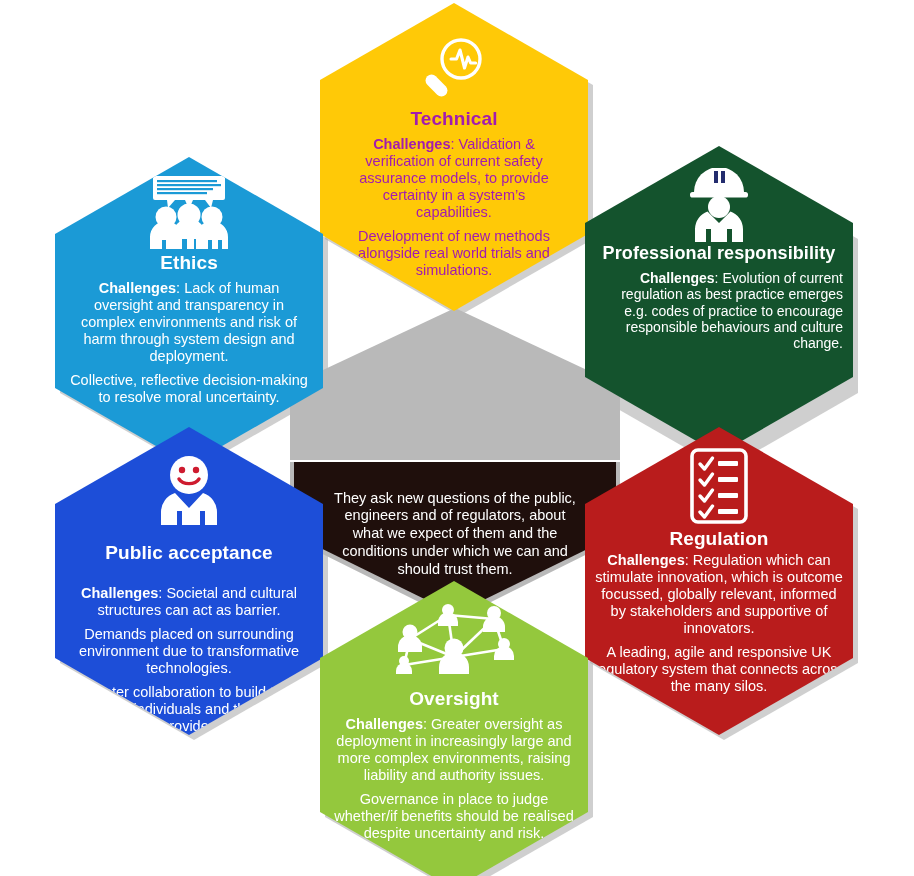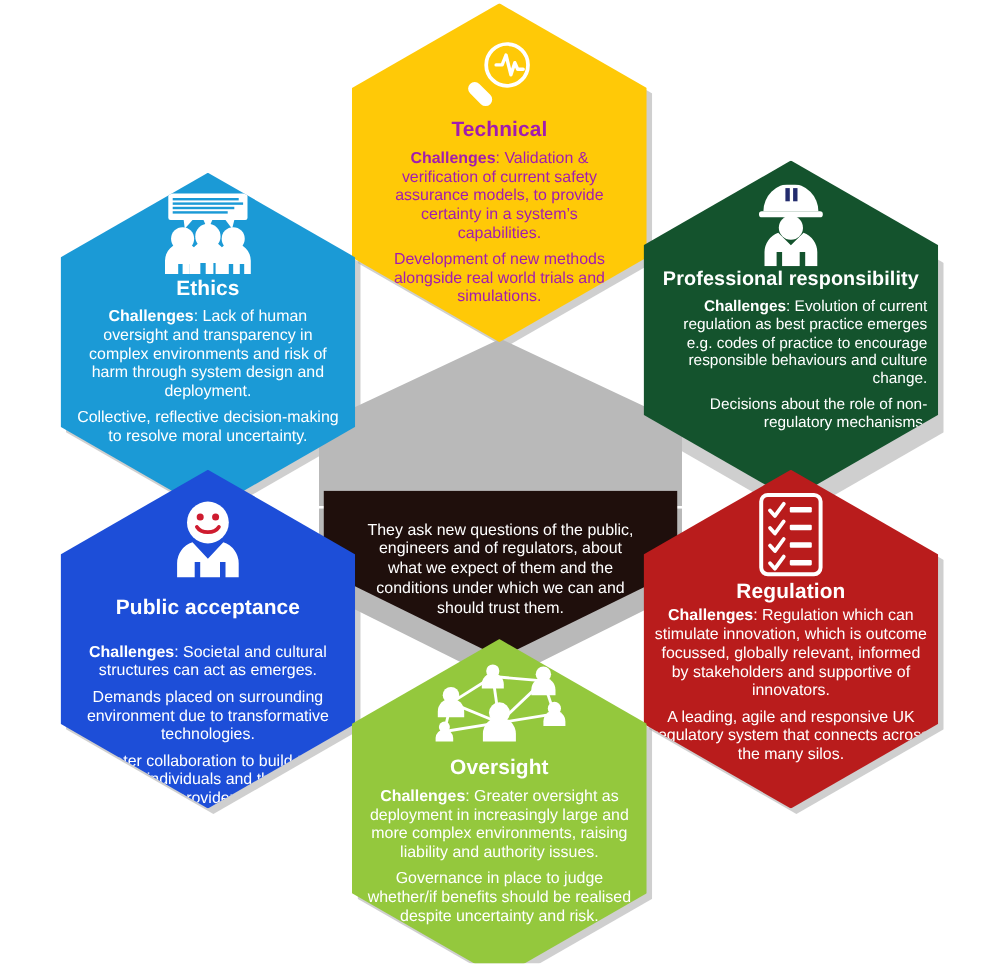--- a/index.html
+++ b/index.html
@@ -115,21 +115,21 @@
   <div class="hex-shadow" style="left:590px; top:162px; width:268px; height:308px;"></div>
   <div class="hex-shadow" style="left:60px;  top:432px; width:268px; height:308px;"></div>
   <div class="hex-shadow" style="left:590px; top:432px; width:268px; height:308px;"></div>
   <div class="hex-shadow" style="left:325px; top:586px; width:268px; height:308px;"></div>
 
   <div class="hex-rim" style="left:290px; top:308px; width:330px; height:152px;
        -webkit-clip-path:polygon(50% 0%,100% 51%,100% 100%,0% 100%,0% 51%); clip-path:polygon(50% 0%,100% 51%,100% 100%,0% 100%,0% 51%);"></div>
 
   <div class="hex-rim" style="left:290px; top:462px; width:330px; height:158px;
        -webkit-clip-path:polygon(0% 0%,100% 0%,100% 48%,50% 100%,0% 48%); clip-path:polygon(0% 0%,100% 0%,100% 48%,50% 100%,0% 48%);"></div>
-  <div class="hex hex-core hex-core-lower" style="left:294px; top:446px; width:322px; height:152px; background:#1f0f0c;
+  <div class="hex hex-core hex-core-lower" style="left:294px; top:462px; width:322px; height:152px; background:#1f0f0c;
               -webkit-clip-path:polygon(0% 0%,100% 0%,100% 48%,50% 100%,0% 48%);
               clip-path:polygon(0% 0%,100% 0%,100% 48%,50% 100%,0% 48%);">
     <div class="hex-body" style="margin-top:-8px;">
       <p>They ask new questions of the public, engineers and of regulators, about what we expect of them and the conditions under which we can and should trust them.</p>
     </div>
   </div>
 
   <div class="hex hex-technical" style="left:320px; top:3px; width:268px; height:308px; background:#FFC907; color:#a21caf; padding-top:26px;">
     <div class="icon-wrap" style="height:78px;">
 
@@ -187,37 +187,36 @@
         <rect x="40" y="3" width="4" height="12" fill="#232C6E"></rect>
 
         <circle cx="38" cy="39" r="11" fill="#ffffff"></circle>
 
         <path d="M14 74 v-13 a19 19 0 0 1 12.5 -17.5 L38 55 l11.5 -11.5 A19 19 0 0 1 62 61 v13 h-11 v-13 h-5 v13 h-16 v-13 h-5 v13 z" fill="#ffffff"></path>
       </svg>
     </div>
     <div class="hex-title">Professional responsibility</div>
     <div class="hex-body" style="padding:0 10px;">
       <p><span class="lead">Challenges</span><span>: </span><span>Evolution of current regulation as best practice emerges e.g. codes of practice to encourage responsible behaviours and culture change.</span></p>
-      <p><span>Decisions about the role of non-regulatory mechanisms.</span></p>
     </div>
   </div>
 
   <div class="hex hex-public" style="left:55px; top:427px; width:268px; height:308px; background:#1d4ed8; padding-top:26px;justify-content:space-between;">
     <div class="icon-wrap" style="height:72px;">
       <svg width="74" height="72" viewBox="0 0 74 72">
         <circle cx="37" cy="22" r="19" fill="#ffffff"></circle>
         <circle cx="30" cy="17" r="3.2" fill="#CE1B2F"></circle>
         <circle cx="44" cy="17" r="3.2" fill="#CE1B2F"></circle>
         <path d="M27 26 a11 8 0 0 0 20 0" fill="none" stroke="#CE1B2F" stroke-width="3.4" stroke-linecap="round"></path>
         <path d="M9 72 v-13 a20 20 0 0 1 14 -19 L37 55 l14 -15 a20 20 0 0 1 14 19 v13 h-12 v-14 h-5 v14 h-18 v-14 h-5 v14 z" fill="#ffffff"></path>
       </svg>
     </div>
     <div class="hex-title">Public acceptance</div>
     <div class="hex-body" style="padding:0 10px;">
-      <p><span class="lead">Challenges</span><span>: </span><span>Societal and cultural structures can act as emerges.</span></p>
+      <p><span class="lead">Challenges</span><span>: </span><span>Societal and cultural structures can act as barrier.</span></p>
       <p><span>Demands placed on  surrounding environment due to transformative technologies.</span></p>
       <p><span>Greater collaboration to build trust between individuals and the service provider.</span></p>
     </div>
   </div>
 
   <div class="hex hex-regulation" style="left:585px; top:427px; width:268px; height:308px; background:#b91c1c; padding-top:20px;">
     <div class="icon-wrap" style="height:80px;">
       <svg width="70" height="80" viewBox="0 0 70 80">
         <rect x="8" y="3" width="54" height="72" rx="6" fill="none" stroke="#ffffff" stroke-width="3.6"></rect>
         <g stroke="#ffffff" stroke-width="3.4" fill="none" stroke-linecap="round" stroke-linejoin="round">

